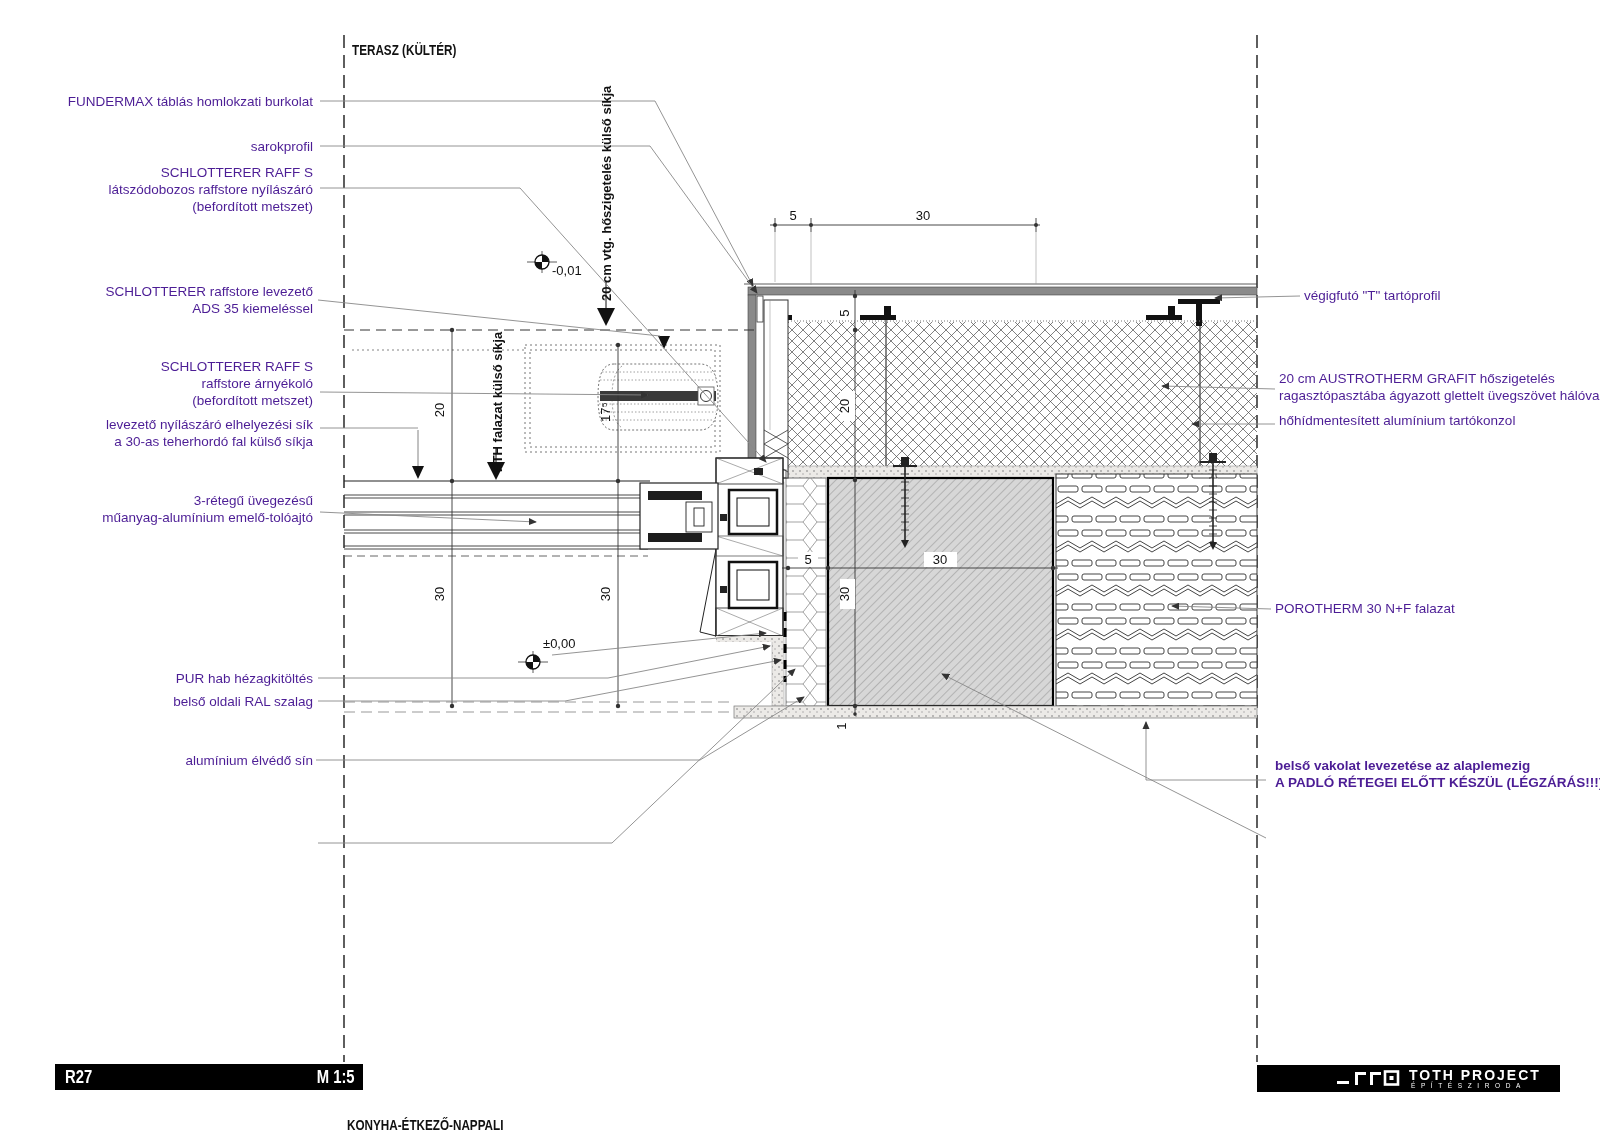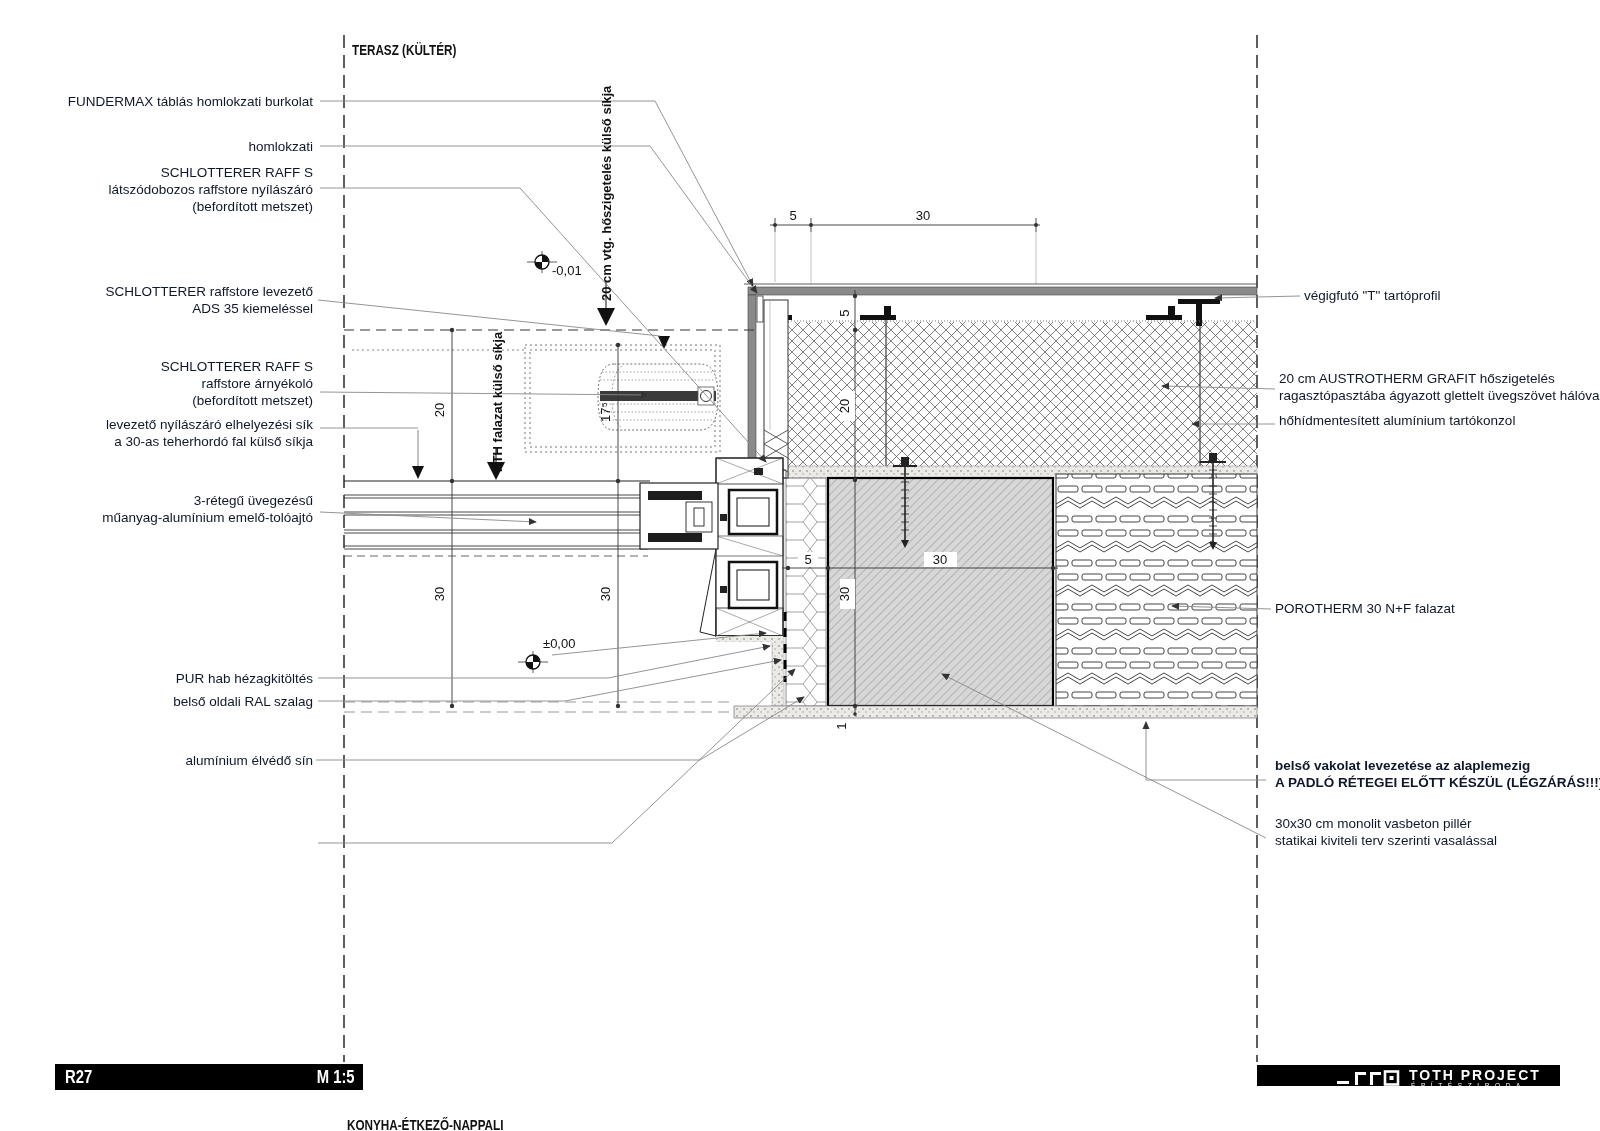--- a/index.html
+++ b/index.html
@@ -1,35 +1,35 @@
 <!DOCTYPE html>
 <html><head>
 <meta charset="utf-8">
 <style>
   html,body{margin:0;padding:0;background:#fff;}
   #page{position:relative;width:1600px;height:1131px;background:#fff;overflow:hidden;
         font-family:"Liberation Sans",sans-serif;color:#111;}
   #draw{position:absolute;left:0;top:0;}
   svg text{font-family:"Liberation Sans",sans-serif;font-size:13px;fill:#111;}
-  .lbl{position:absolute;font:13.5px/17px "Liberation Sans",sans-serif;color:#0f172a;white-space:nowrap;}
+  .lbl{position:absolute;font:13.5px/17px "Liberation Sans",sans-serif;color:#4c1d95;white-space:nowrap;}
   .lbl span{display:block;}
   .lft{right:1287px;text-align:right;}
   .rgt{text-align:left;}
   .bold{font-weight:bold;}
   .vnote{position:absolute;font:bold 13px/16px "Liberation Sans",sans-serif;text-align:center;
          transform:rotate(-90deg);white-space:nowrap;}
   .cond{transform:scaleX(0.78);transform-origin:0 50%;display:inline-block;white-space:nowrap;}
   .titleblock{position:absolute;left:64px;top:1007px;font:bold 15px/17px "Liberation Sans",sans-serif;}
   .bar{position:absolute;background:#000;color:#fff;}
   #bar-left{left:55px;top:1064px;width:308px;height:26px;}
   #bar-left .code{position:absolute;left:10px;top:3px;font:bold 19px/20px "Liberation Sans",sans-serif;}
   #bar-left .scale{position:absolute;right:8px;top:3px;font:bold 19px/20px "Liberation Sans",sans-serif;}
   #room-label{position:absolute;left:347px;top:1116px;font:bold 15px/18px "Liberation Sans",sans-serif;}
   #zone-label{position:absolute;left:352px;top:41px;font:bold 15px/18px "Liberation Sans",sans-serif;}
-  #bar-right{left:1257px;top:1065px;width:303px;height:21px;}
+  #bar-right{left:1257px;top:1065px;width:303px;height:27px;}
   #bar-right .brand{position:absolute;left:152px;top:3px;font:bold 14px/15px "Liberation Sans",sans-serif;letter-spacing:2px;}
   #bar-right .brandsub{position:absolute;left:154px;top:17px;font:6.5px/8px "Liberation Sans",sans-serif;letter-spacing:5.6px;}
   #logo-glyphs{position:absolute;left:78px;top:3px;}
 </style>
 </head>
 <body>
 
 <div id="page">
 
 <svg id="draw" width="1600" height="1131" viewBox="0 0 1600 1131">
@@ -319,21 +319,21 @@
     <polyline points="1266,838 942,674" marker-end="url(#ar)"></polyline>
   </g>
 </svg>
 
 <div id="zone-label"><span class="cond">TERASZ (KÜLTÉR)</span></div>
 
 <div class="lbl lft" style="top:93px">
       <span>FUNDERMAX táblás homlokzati burkolat</span>
     </div>
 <div class="lbl lft" style="top:138px">
-      <span>homlokzati</span>
+      <span>sarokprofil</span>
     </div>
 <div class="lbl lft" style="top:164px">
   <span>SCHLOTTERER RAFF S</span>
   <span>látszódobozos raffstore nyílászáró</span>
   <span>(befordított metszet)</span>
 </div>
 <div class="lbl lft" style="top:283px">
   <span>SCHLOTTERER raffstore levezető</span>
   <span>ADS 35 kiemeléssel</span>
 </div>
@@ -369,24 +369,20 @@
 </div>
 <div class="lbl rgt" style="left:1279px;top:412px">
       <span>hőhídmentesített alumínium tartókonzol</span>
     </div>
 <div class="lbl rgt" style="left:1275px;top:600px">
       <span>POROTHERM 30 N+F falazat</span>
     </div>
 <div class="lbl rgt bold" style="left:1275px;top:757px">
   <span>belső vakolat levezetése az alaplemezig</span>
   <span>A PADLÓ RÉTEGEI ELŐTT KÉSZÜL (LÉGZÁRÁS!!!)</span>
-</div>
-<div class="lbl rgt" style="left:1275px;top:815px">
-  <span>30x30 cm monolit vasbeton pillér</span>
-  <span>statikai kiviteli terv szerinti vasalással</span>
 </div>
 
 <div class="vnote" style="left:527px;top:213px;width:160px">
   <span>20 cm vtg. hőszigetelés</span>
   <span>külső síkja</span>
 </div>
 <div class="vnote" style="left:433px;top:399px;width:130px">
   <span>PTH falazat</span>
   <span>külső síkja</span>
 </div>

